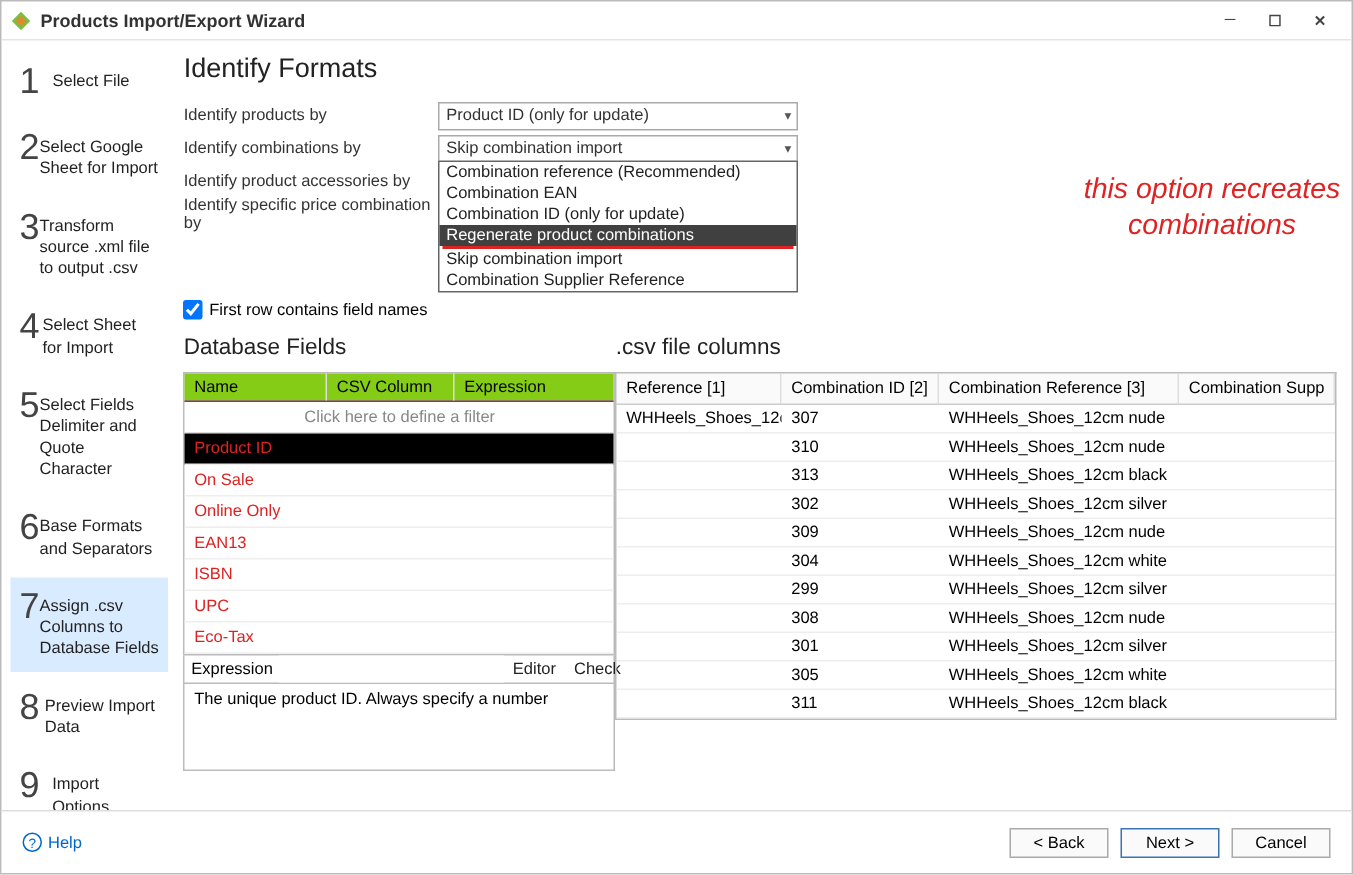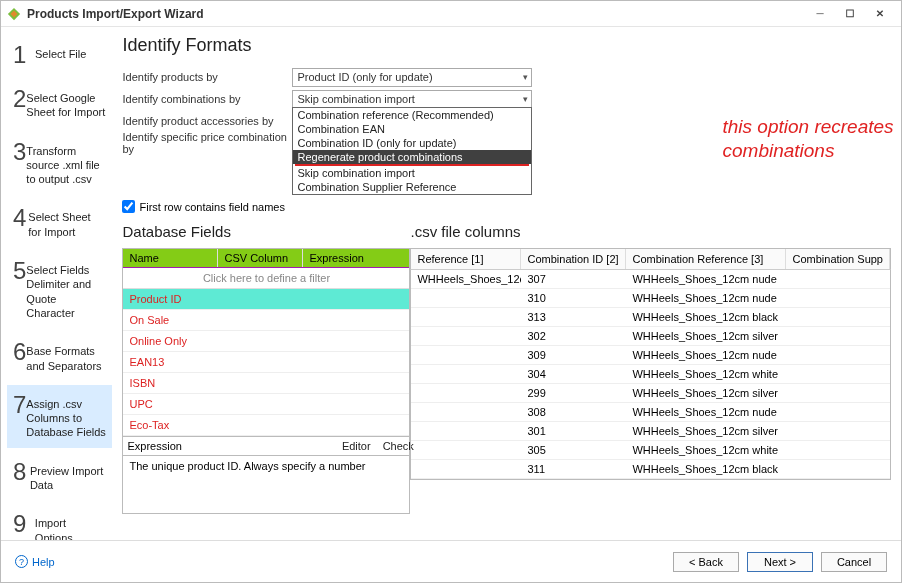--- a/index.html
+++ b/index.html
@@ -45,21 +45,21 @@
   .subhead { font-size:15px; color:#222; margin:2px 0 8px 0; }
 
   
   .dbfields { border:1px solid #bbb; }
   .db-hdr { display:flex; font-size:11px; background:#84cc16; border-bottom:1px solid #a21caf; }
   .db-hdr .c1{width:95px;padding:3px 6px;border-right:1px solid #ddd;}
   .db-hdr .c2{width:85px;padding:3px 6px;border-right:1px solid #ddd;}
   .db-hdr .c3{flex:1;padding:3px 6px;}
   .db-filter { border-bottom:1px solid #ddd; text-align:center; color:#888; font-size:11px; padding:4px 0; }
   .db-row { font-size:11px; color:#d22; padding:4px 6px; border-bottom:1px solid #eee; }
-  .db-row.sel { background:#5eead4; font-weight:normal; }
+  .db-row.sel { background:#000000; font-weight:normal; }
   .exprbar { display:flex; align-items:center; border:1px solid #bbb; border-top:none; font-size:11px; }
   .exprbar .lab{padding:3px 4px;}
   .exprbar input{flex:1; border:none; height:18px; font-size:11px; padding:0 4px;}
   .exprbar .txtbtn{padding:3px 6px; color:#222;}
   .descbox { border:1px solid #bbb; border-top:none; font-size:11px; padding:4px 6px; height:58px; }
 
   
   .csv { }
   .csv-hdr { display:flex; background:#fafafa; border:1px solid #bbb; border-bottom:1px solid #ccc;align-items:flex-end; }
   .csv-hdr .h { font-size:11px; padding:4px 6px; border-right:1px solid #ddd; overflow:hidden; white-space:nowrap;}
@@ -74,21 +74,21 @@
 
   
   .footer { position:absolute; bottom:0; left:0; right:0; height:42px; border-top:1px solid #ddd; display:flex; align-items:center; padding:0 14px; background:#fff; }
   .help { font-size:11px; color:#0066cc; display:flex; align-items:center; gap:4px; }
   .help .q { width:13px;height:13px;border:1px solid #0066cc;border-radius:50%; display:flex;align-items:center;justify-content:center; font-size:9px;}
   .footer .btn { margin-left:8px; width:66px; text-align:center;}
   .footer .spacer{flex:1;}
   .footer .btn.primary { border:1px solid #3a72b5; }
 
   
-  .anno { position:absolute; left:604px; top:88px; color:#e02222; font-size:19px; font-style:italic; line-height:1.25; text-shadow:0 0 1px #fff; font-family: "Segoe UI", sans-serif; }
+  .anno { position:absolute; left:604px; top:88px; color:#e02222; font-size:19px; font-style:italic; text-align:center; line-height:1.25; text-shadow:0 0 1px #fff; font-family: "Segoe UI", sans-serif; }
 </style>
 </head>
 <body>
 
 <div class="titlebar">
   <svg class="app-icon" viewBox="0 0 16 16">
       <polygon points="8,1 15,8 8,15 1,8" fill="#7bbf3f"></polygon>
       <polygon points="8,4 12,8 8,12 4,8" fill="#e08a2e"></polygon>
     </svg>
   <div class="title">Products Import/Export Wizard</div>

